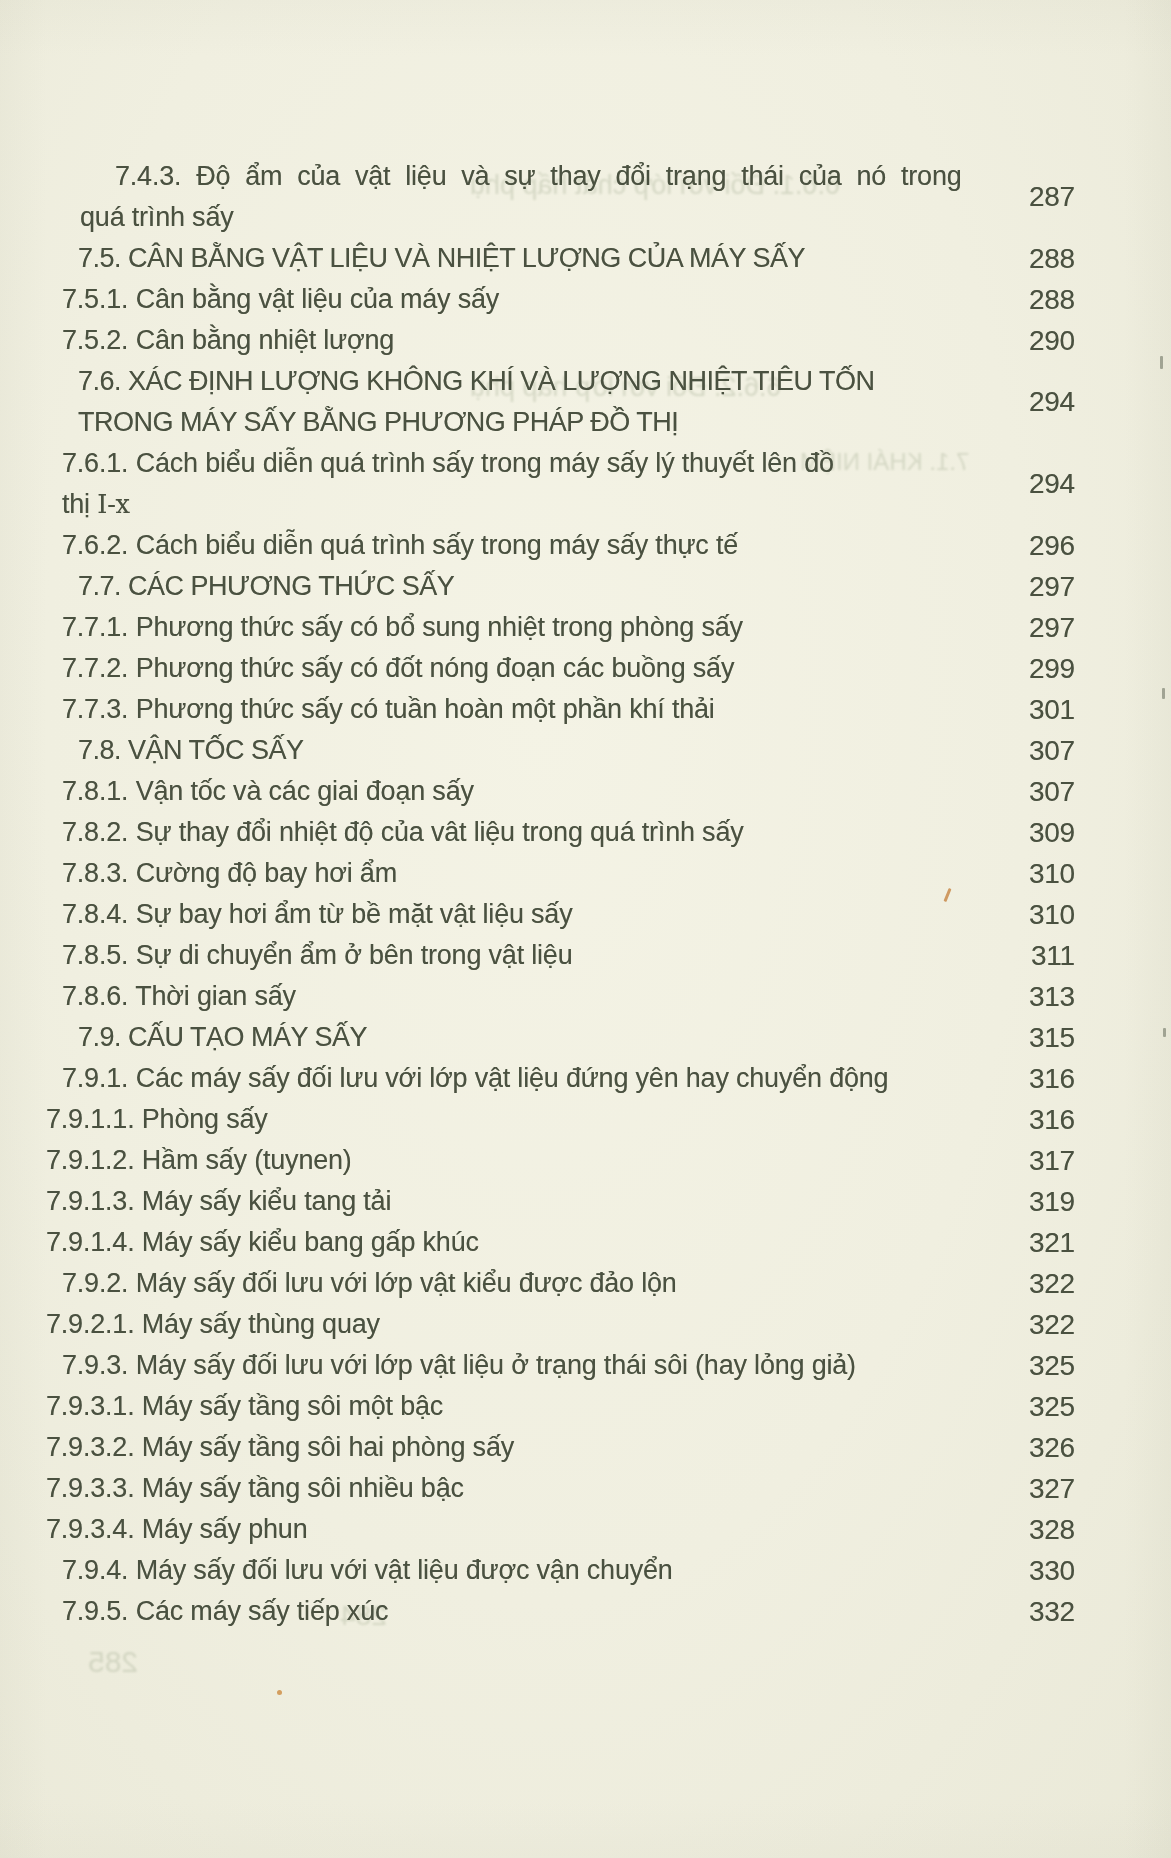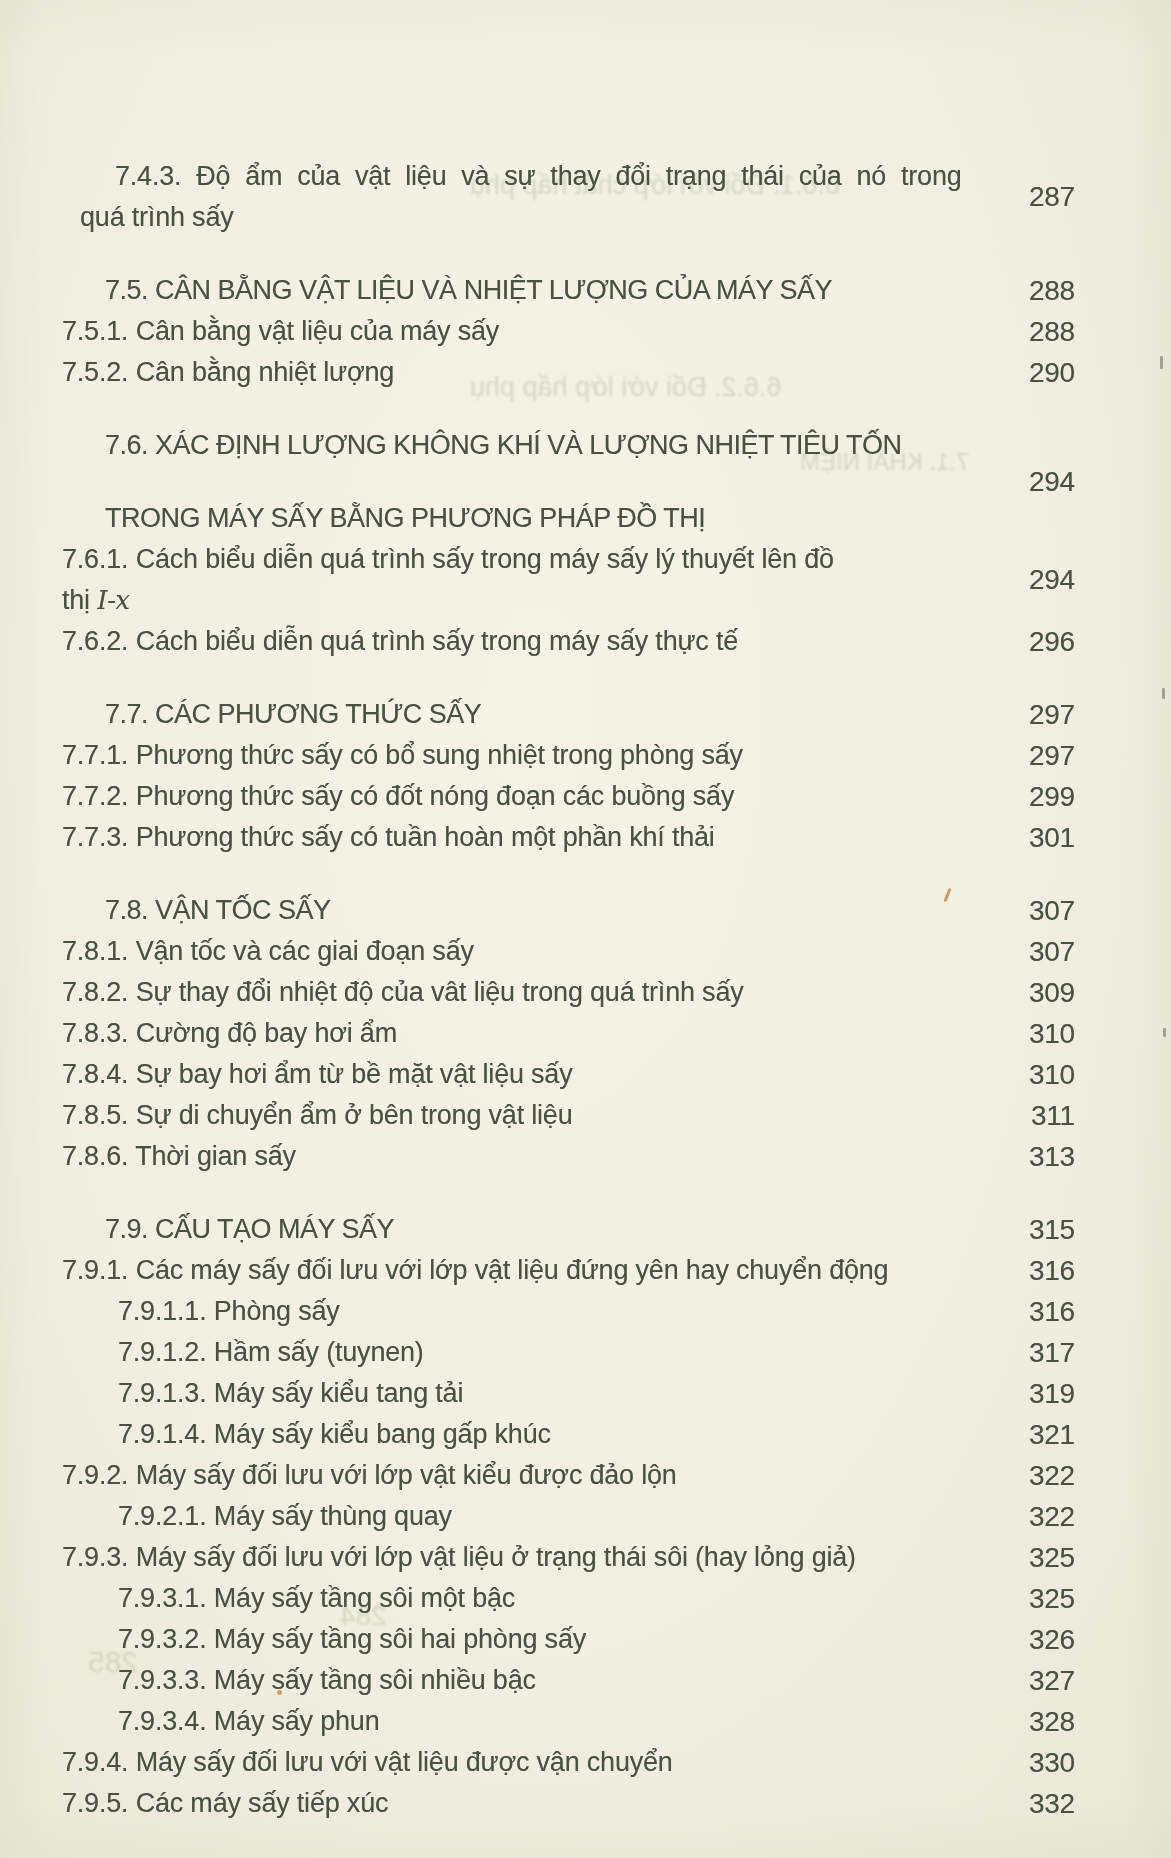--- a/index.html
+++ b/index.html
@@ -25,35 +25,35 @@
     letter-spacing:-0.2px;
   }
   .row{position:relative;}
   .txt{position:relative;}
   .line{
     white-space:nowrap;
     line-height:41px;
     font-size:27px;
     text-shadow:0 0 0.6px rgba(74,81,64,0.45);
   }
-  .lv1 .line{padding-left:105px;letter-spacing:-0.5px;margin-top:32px;}
+  .lv1 .line{padding-left:78px;letter-spacing:-0.5px;}
   .lv2 .line{padding-left:62px;}
-  .lv3 .line{padding-left:118px;}
+  .lv3 .line{padding-left:46px;}
   .row.hang .line{padding-left:80px;}
   .row.hang .line.first{text-indent:35px;}
   .num{
     position:absolute;
     right:96px;top:50%;
     transform:translateY(-50%);
     font-size:28px;
     line-height:1;
     text-shadow:0 0 0.6px rgba(74,81,64,0.45);
     text-align:right;
   }
-  .it{font-family:"DejaVu Serif",serif;font-style:italic;font-size:0.95em;}
+  .it{font-family:"DejaVu Serif",serif;font-size:0.95em;}
   
   #bleed{position:absolute;inset:0;pointer-events:none;}
   .ghost{
     position:absolute;
     transform:scaleX(-1);
     transform-origin:center;
     color:#b6bda5;
     opacity:0.48;
     filter:blur(1px);
     white-space:nowrap;

